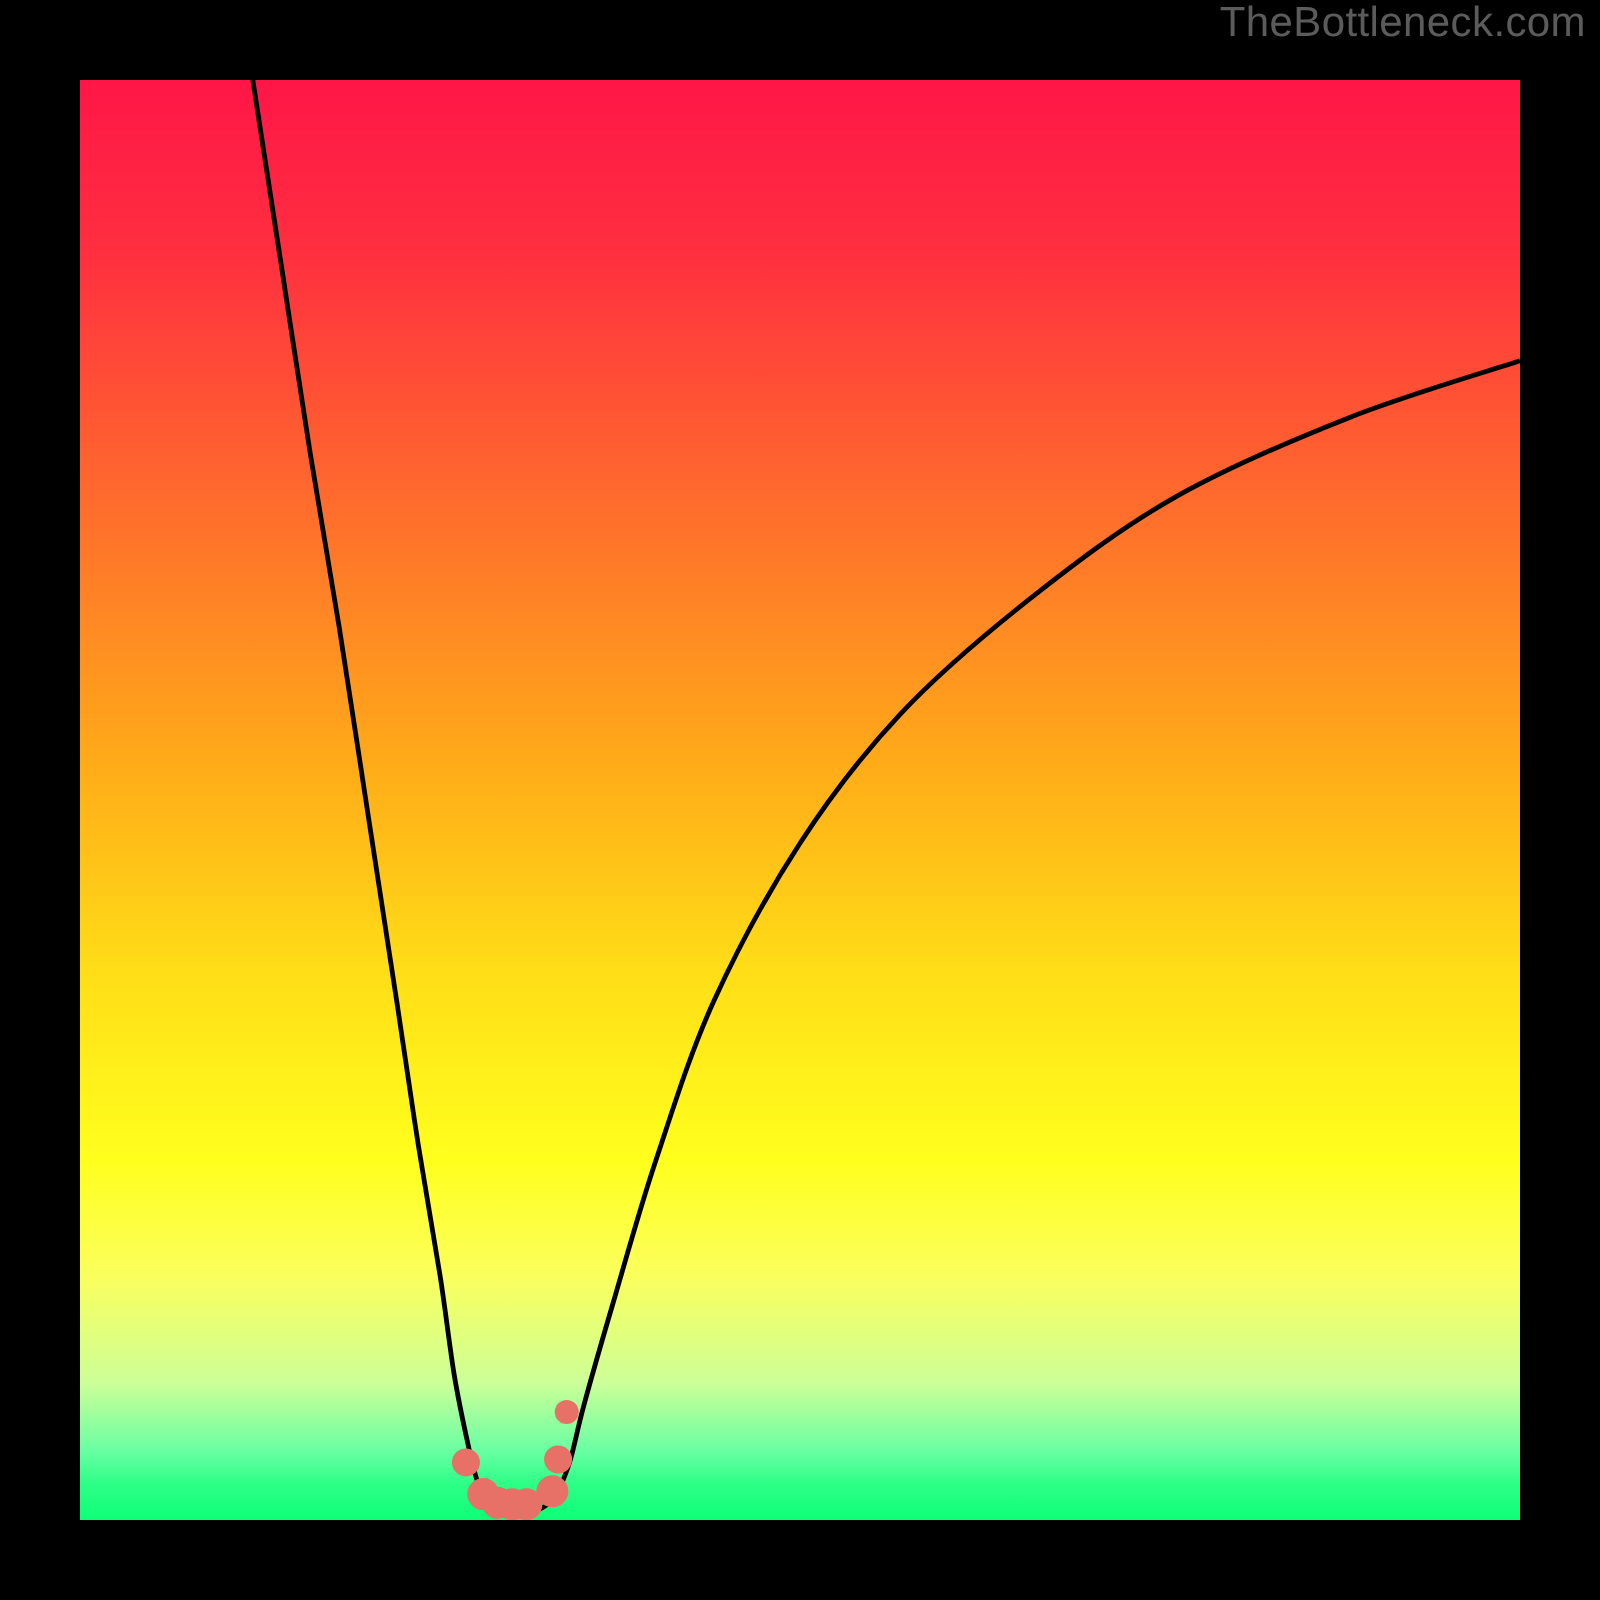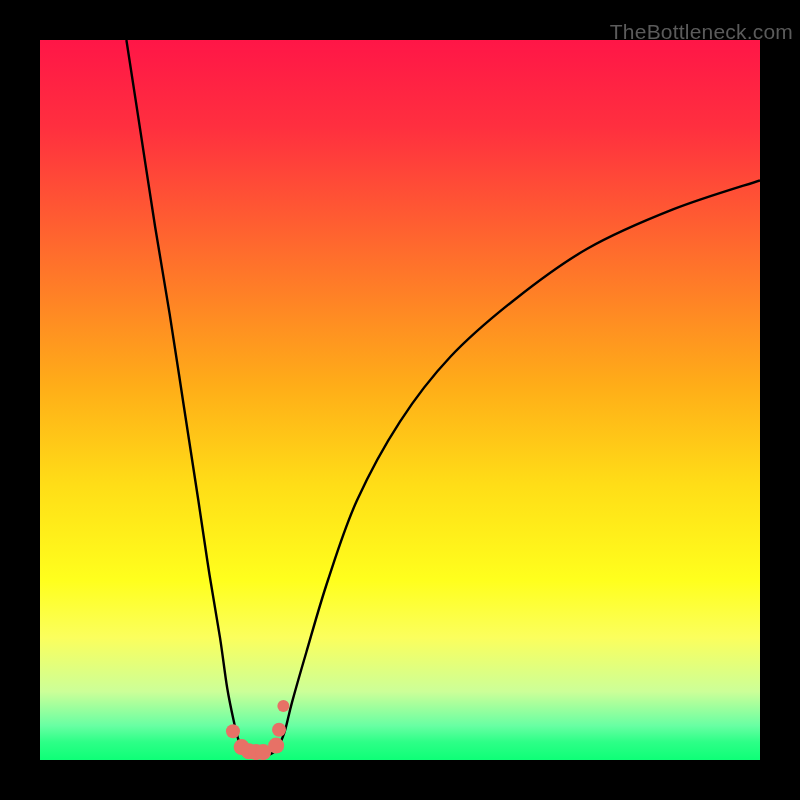--- a/index.html
+++ b/index.html
@@ -32,21 +32,21 @@
   .curve-layer {
     position: absolute;
     left: 0;
     top: 0;
     width: 720px;
     height: 720px;
   }
   .watermark {
     position: absolute;
     right: 7px;
-    top: 20px;
+    top: 0;
     color: #5b5b5b;
     font-family: Arial, Helvetica, sans-serif;
     font-size: 21px;
     letter-spacing: 0.2px;
     font-weight: 500;
   }
 </style>
 </head>
 <body>
 

